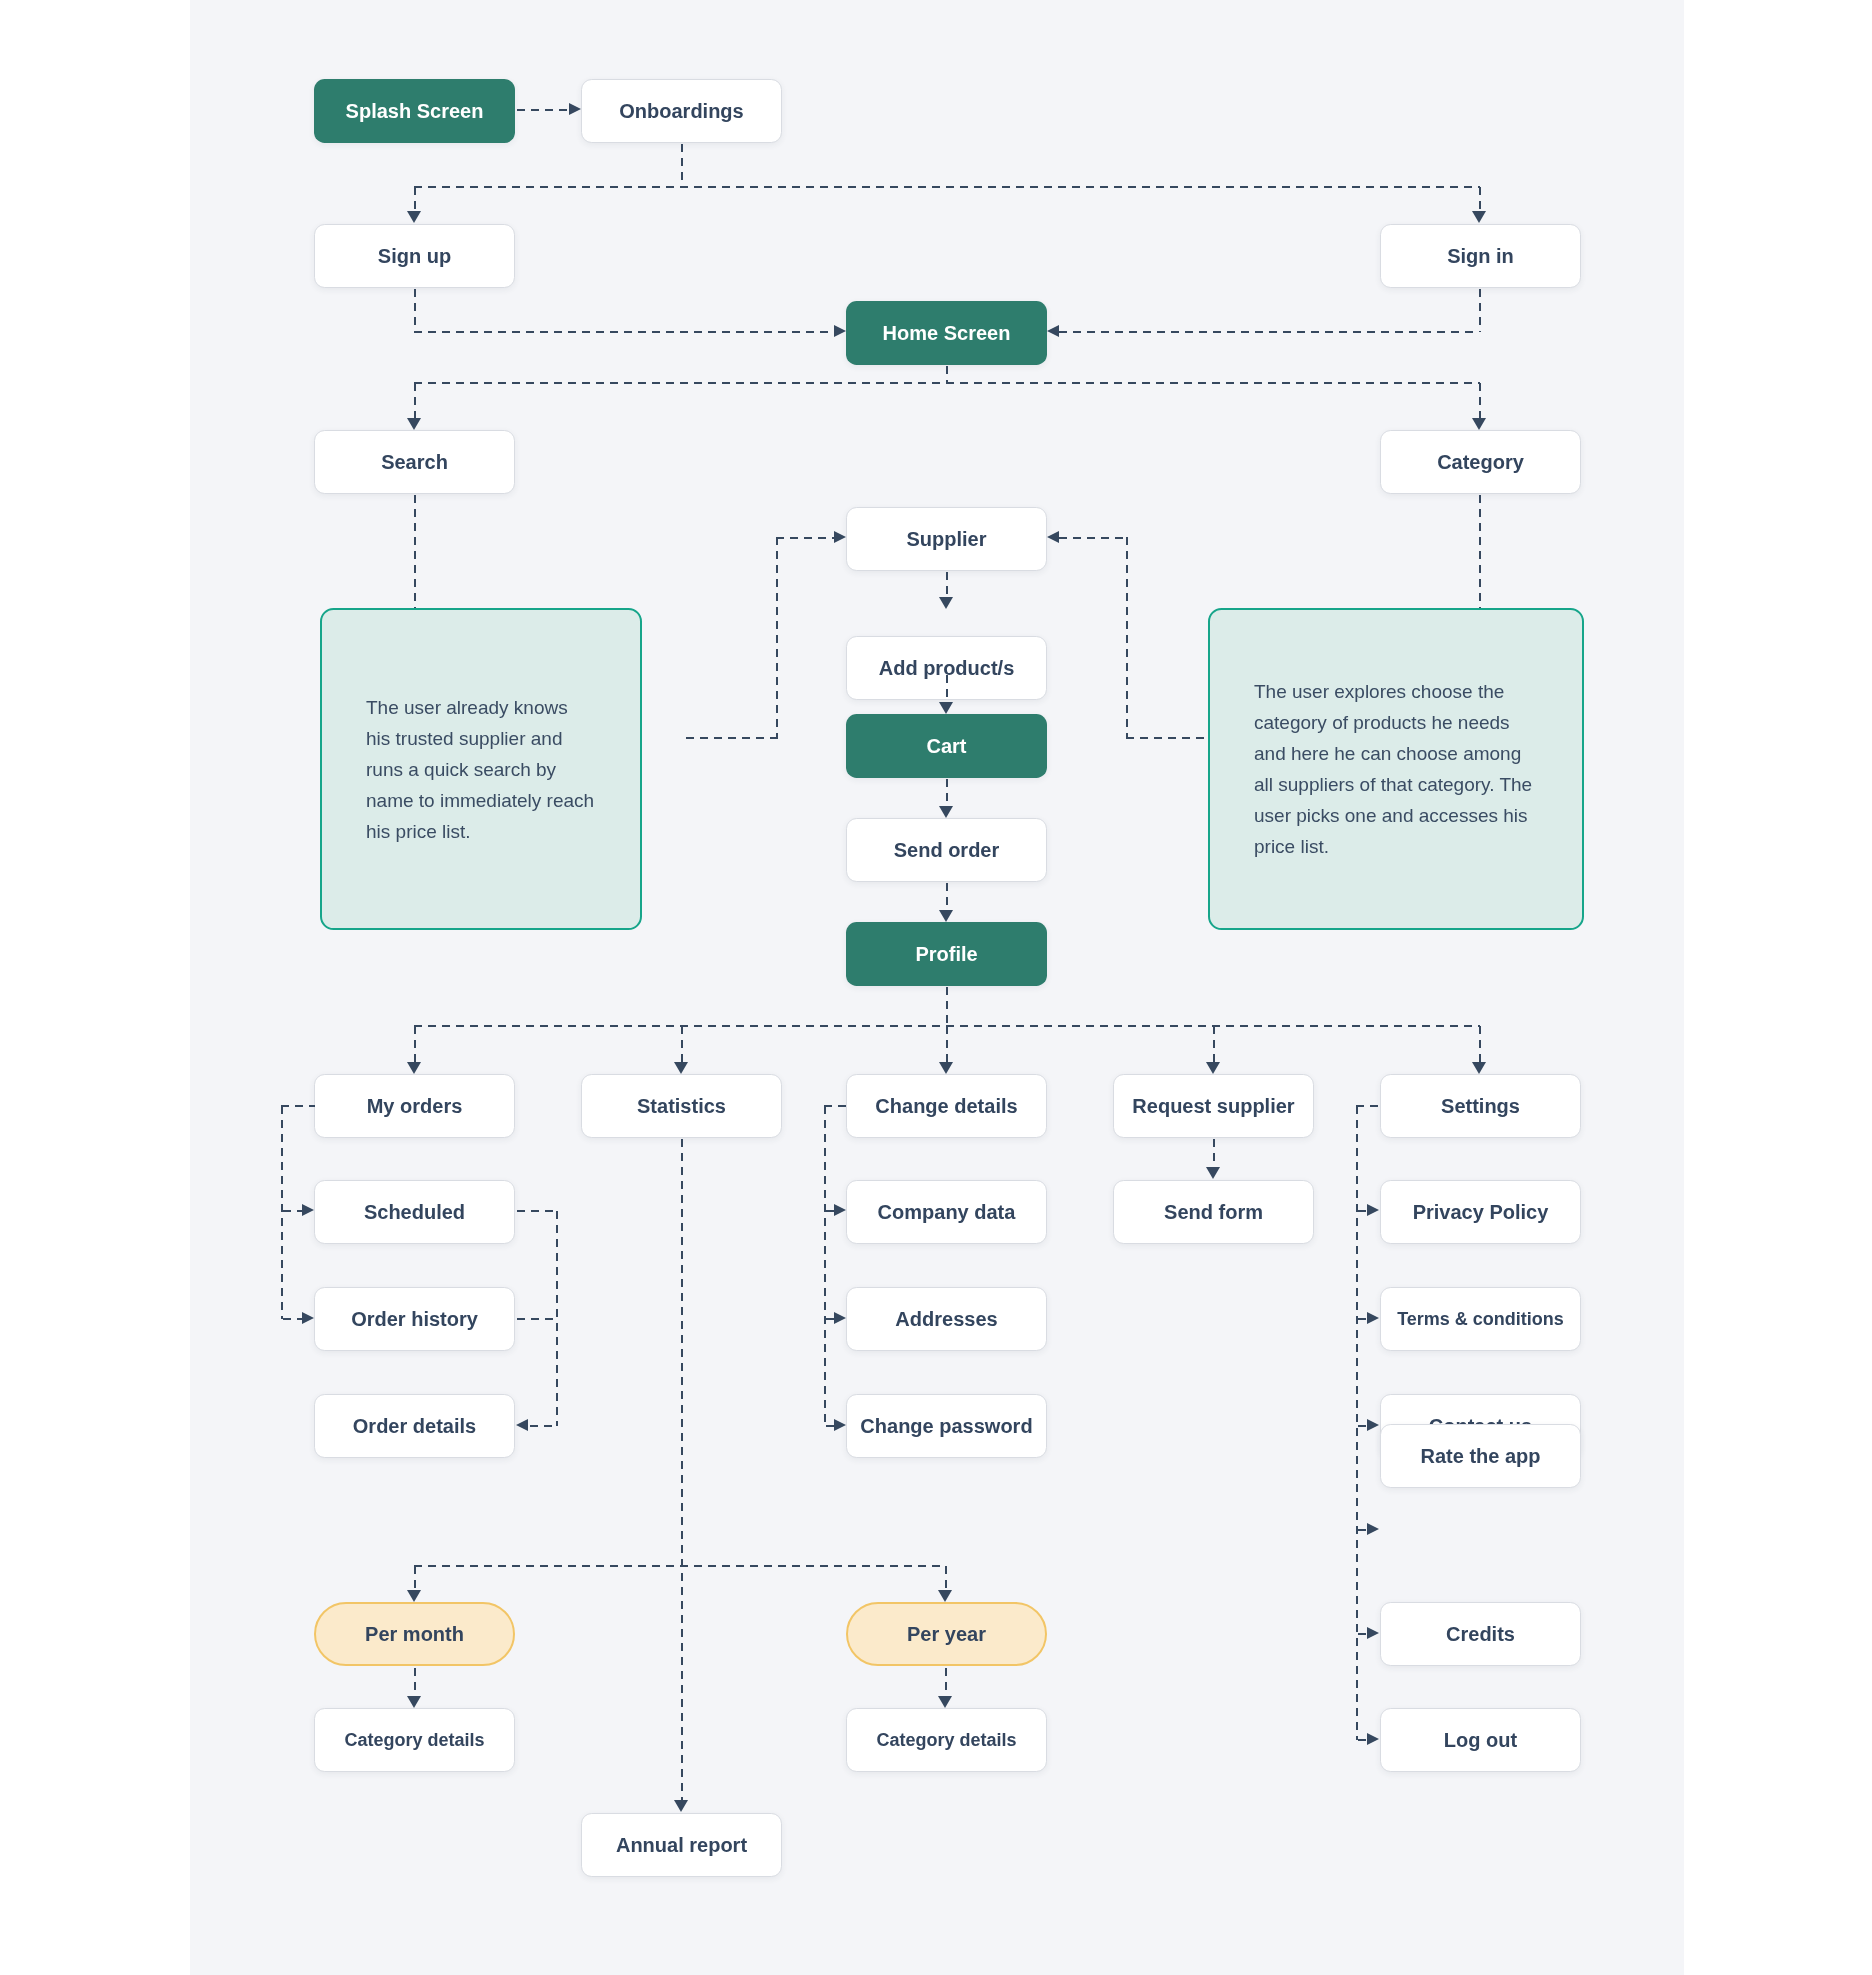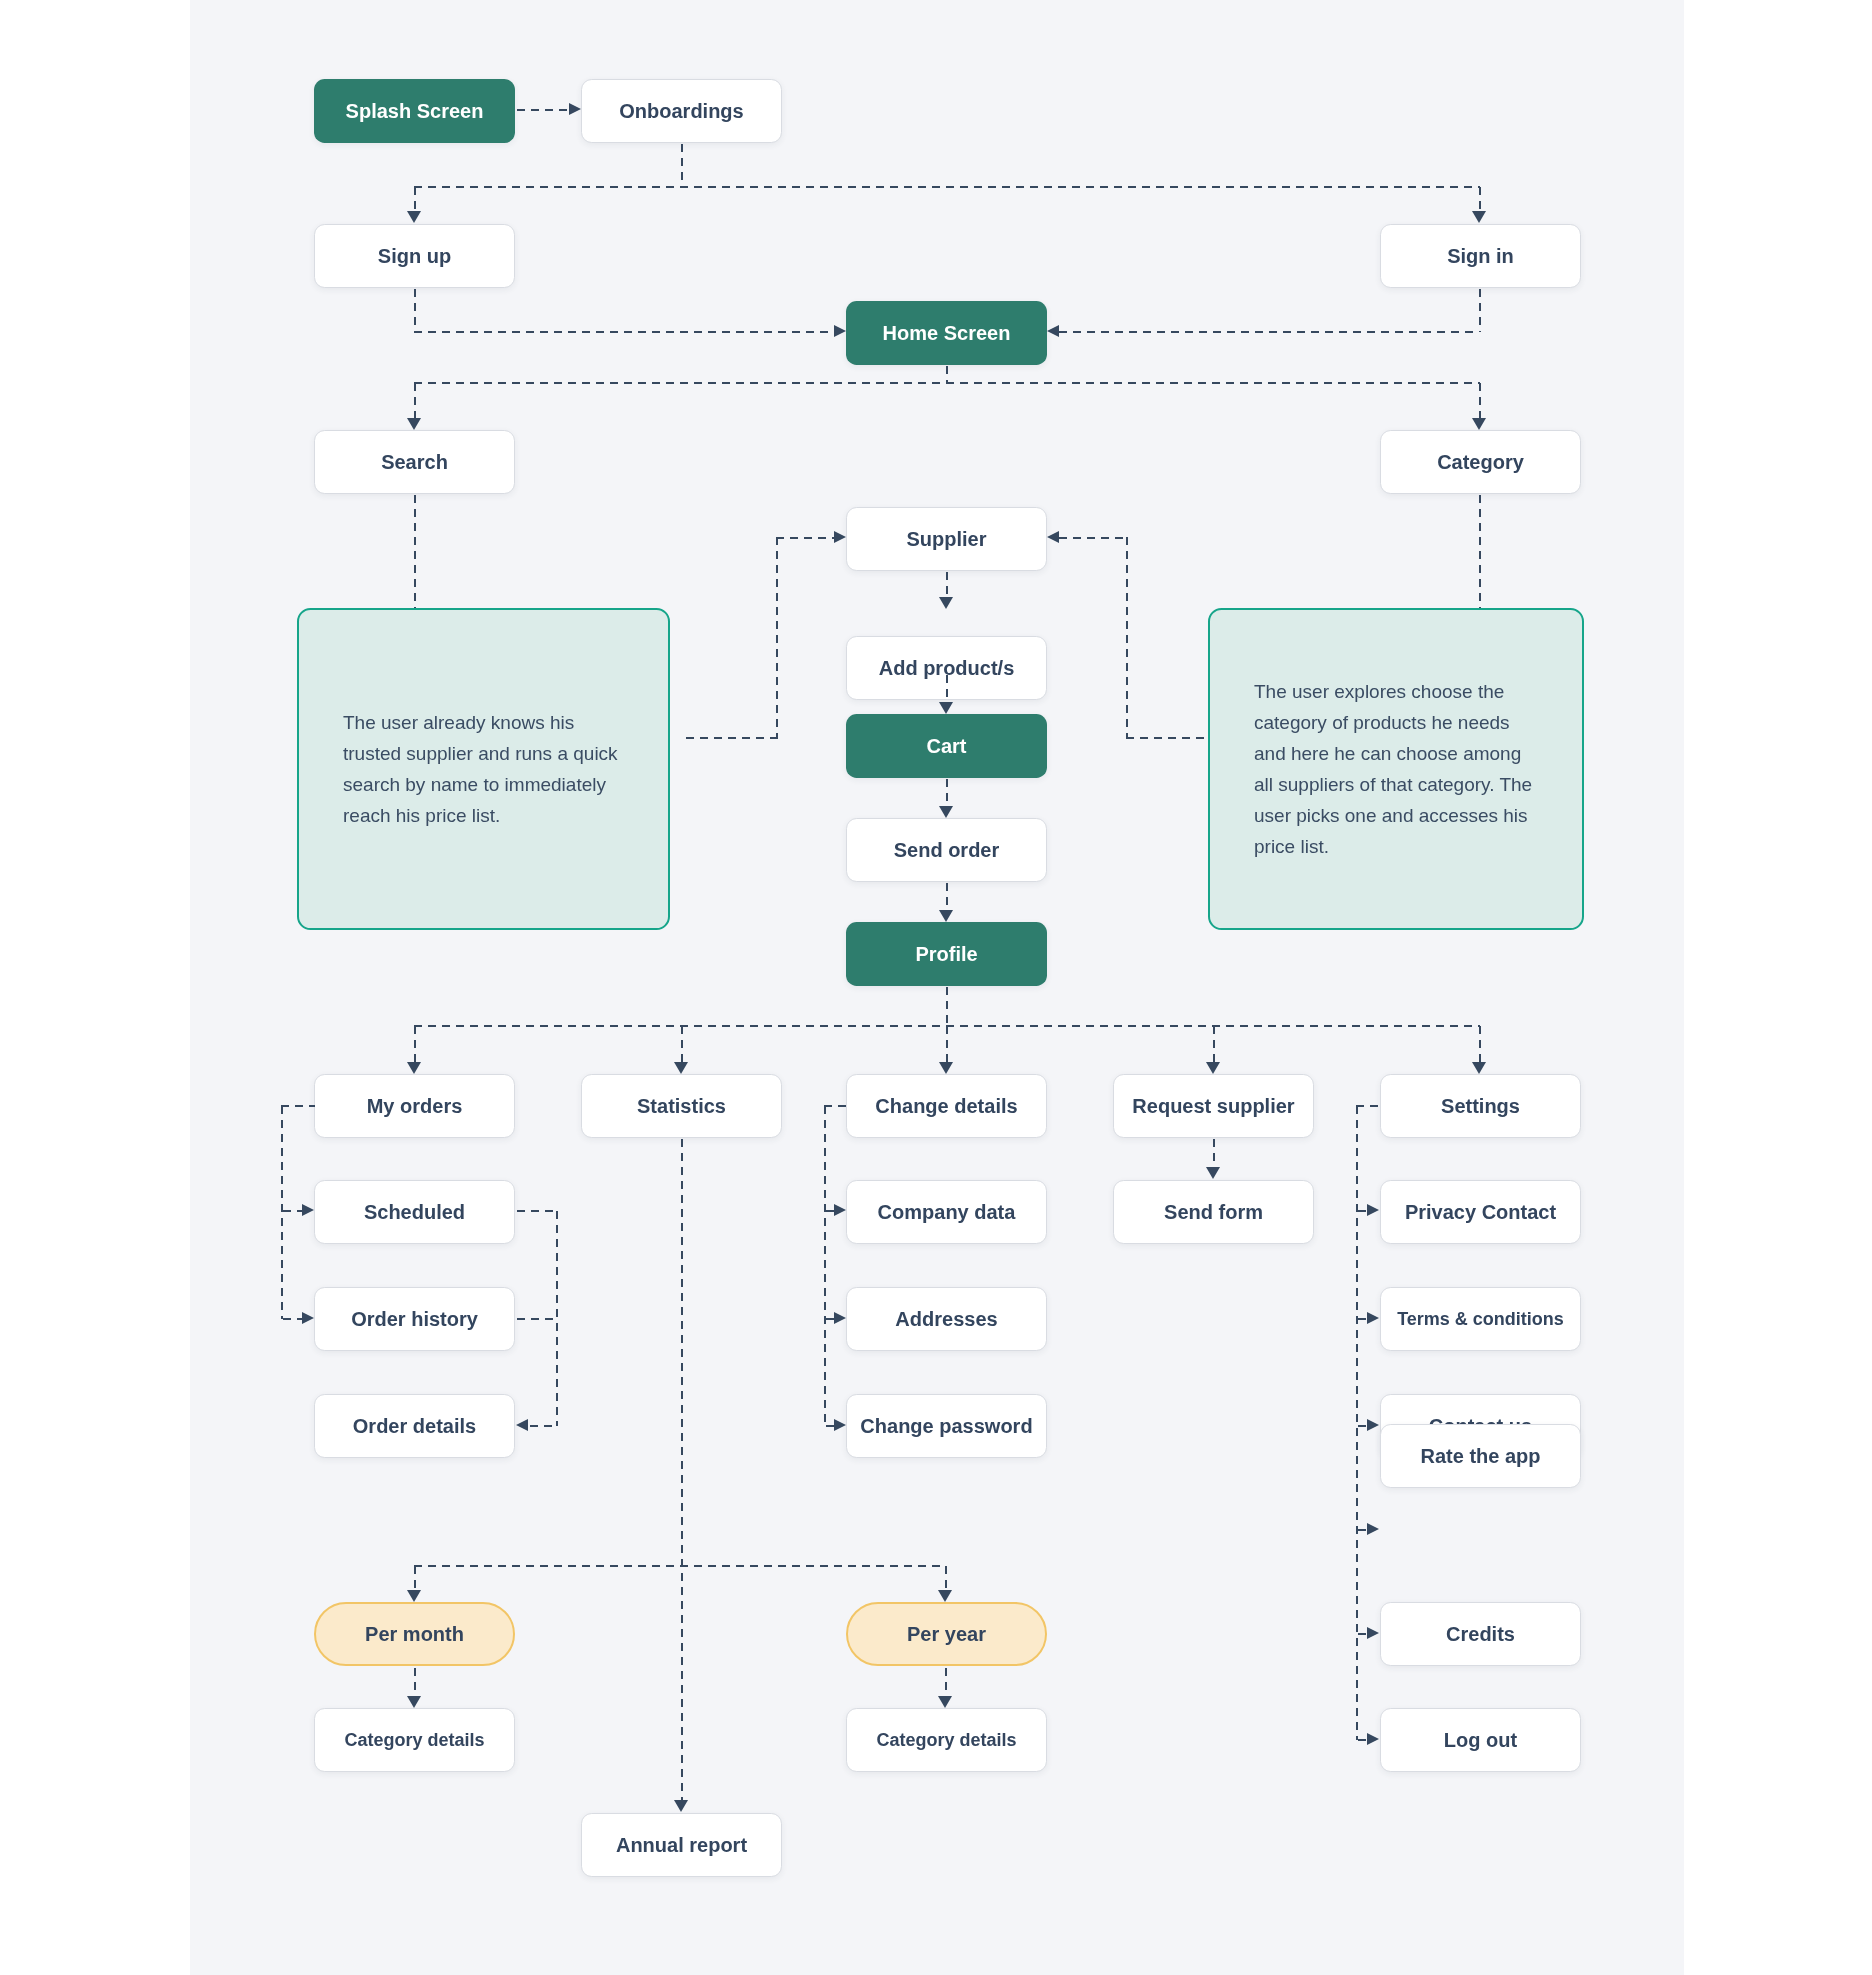--- a/index.html
+++ b/index.html
@@ -50,40 +50,40 @@
   <div class="node" style="left:1380px;top:224px">Sign in</div>
   <div class="node primary" style="left:846px;top:301px">Home Screen</div>
   <div class="node" style="left:314px;top:430px">Search</div>
   <div class="node" style="left:1380px;top:430px">Category</div>
   <div class="node" style="left:846px;top:507px">Supplier</div>
   <div class="node" style="left:846px;top:636px">Add product/s</div>
   <div class="node primary" style="left:846px;top:714px">Cart</div>
   <div class="node" style="left:846px;top:818px">Send order</div>
   <div class="node primary" style="left:846px;top:922px">Profile</div>
 
-  <div class="note" style="left:297px;top:608px;width:373px;height:322px">The user already knows his trusted supplier and runs a quick search by name to immediately reach his price list.</div>
+  <div class="note" style="left:320px;top:608px;width:322px;height:322px">The user already knows his trusted supplier and runs a quick search by name to immediately reach his price list.</div>
   <div class="note" style="left:1208px;top:608px;width:376px;height:322px">The user explores choose the category of products he needs and here he can choose among all suppliers of that category. The user picks one and accesses his price list.</div>
 
   <div class="node" style="left:314px;top:1074px">My orders</div>
   <div class="node" style="left:581px;top:1074px">Statistics</div>
   <div class="node" style="left:846px;top:1074px">Change details</div>
   <div class="node" style="left:1113px;top:1074px">Request supplier</div>
   <div class="node" style="left:1380px;top:1074px">Settings</div>
 
   <div class="node" style="left:314px;top:1180px">Scheduled</div>
   <div class="node" style="left:314px;top:1287px">Order history</div>
   <div class="node" style="left:314px;top:1394px">Order details</div>
 
   <div class="node" style="left:846px;top:1180px">Company data</div>
   <div class="node" style="left:846px;top:1287px">Addresses</div>
   <div class="node" style="left:846px;top:1394px">Change password</div>
 
   <div class="node" style="left:1113px;top:1180px">Send form</div>
 
-  <div class="node" style="left:1380px;top:1180px">Privacy Contact</div>
+  <div class="node" style="left:1380px;top:1180px">Privacy Policy</div>
   <div class="node small" style="left:1380px;top:1287px">Terms &amp; conditions</div>
   <div class="node" style="left:1380px;top:1394px">Contact us</div>
   <div class="node" style="left:1380px;top:1424px">Rate the app</div>
   <div class="node" style="left:1380px;top:1602px">Credits</div>
   <div class="node" style="left:1380px;top:1708px">Log out</div>
 
   <div class="node pill" style="left:314px;top:1602px">Per month</div>
   <div class="node pill" style="left:846px;top:1602px">Per year</div>
   <div class="node small" style="left:314px;top:1708px">Category details</div>
   <div class="node small" style="left:846px;top:1708px">Category details</div>

